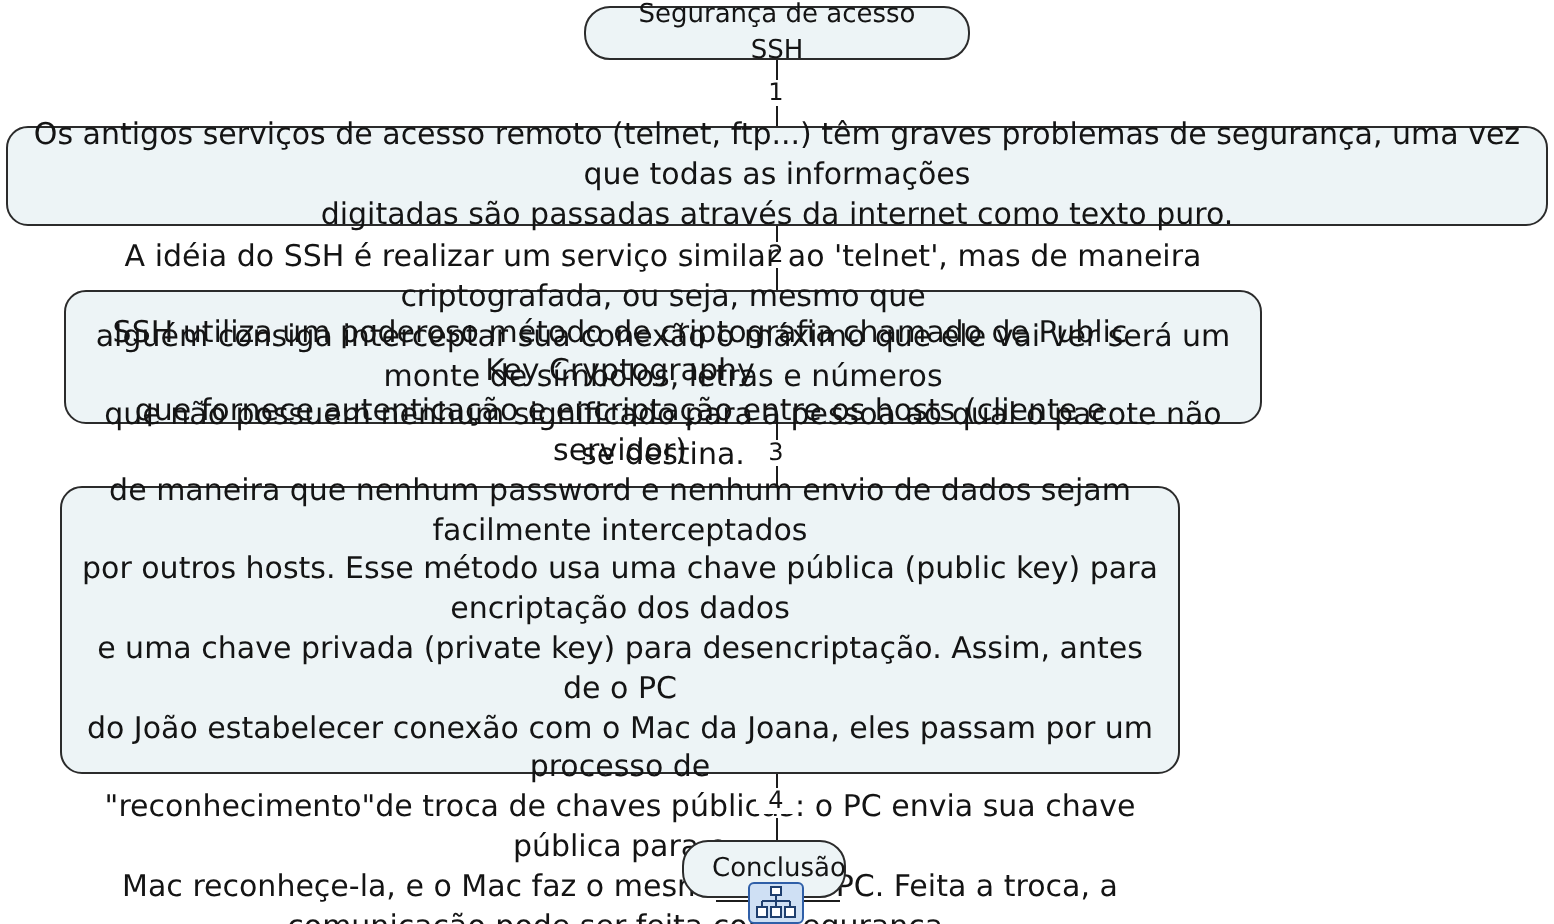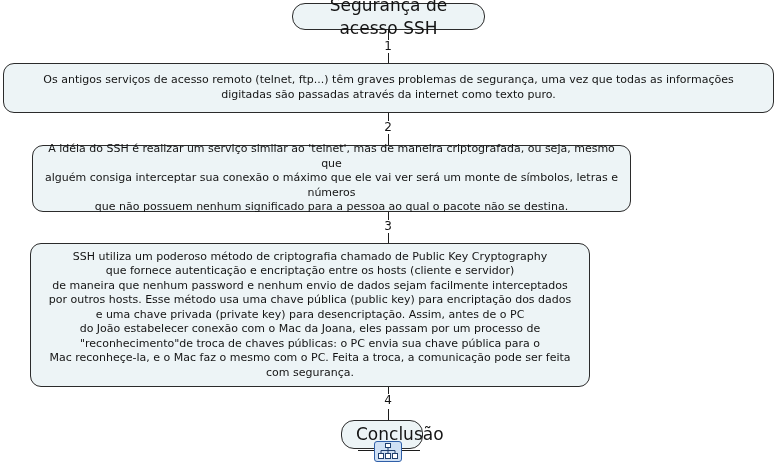--- a/index.html
+++ b/index.html
@@ -26,33 +26,33 @@
     box-sizing: border-box;
     background: #edf4f6;
     border: 1px solid #2b2b2b;
     border-radius: 11px;
     color: #141414;
     text-align: center;
     display: flex;
     align-items: center;
     justify-content: center;
     line-height: 1.32;
-    font-size: 11px;
+    font-size: 15px;
     padding: 3px 10px;
   }
 
   .node-text {
     display: block;
     width: 100%;
     white-space: pre-line;
   }
 
   .node.terminal {
     border-radius: 13px;
-    font-size: 17px;
+    font-size: 13px;
     padding: 2px 14px;
   }
 
   .connector {
     position: absolute;
     width: 1px;
     background: #1c1c1c;
     left: 388px;
   }
 

